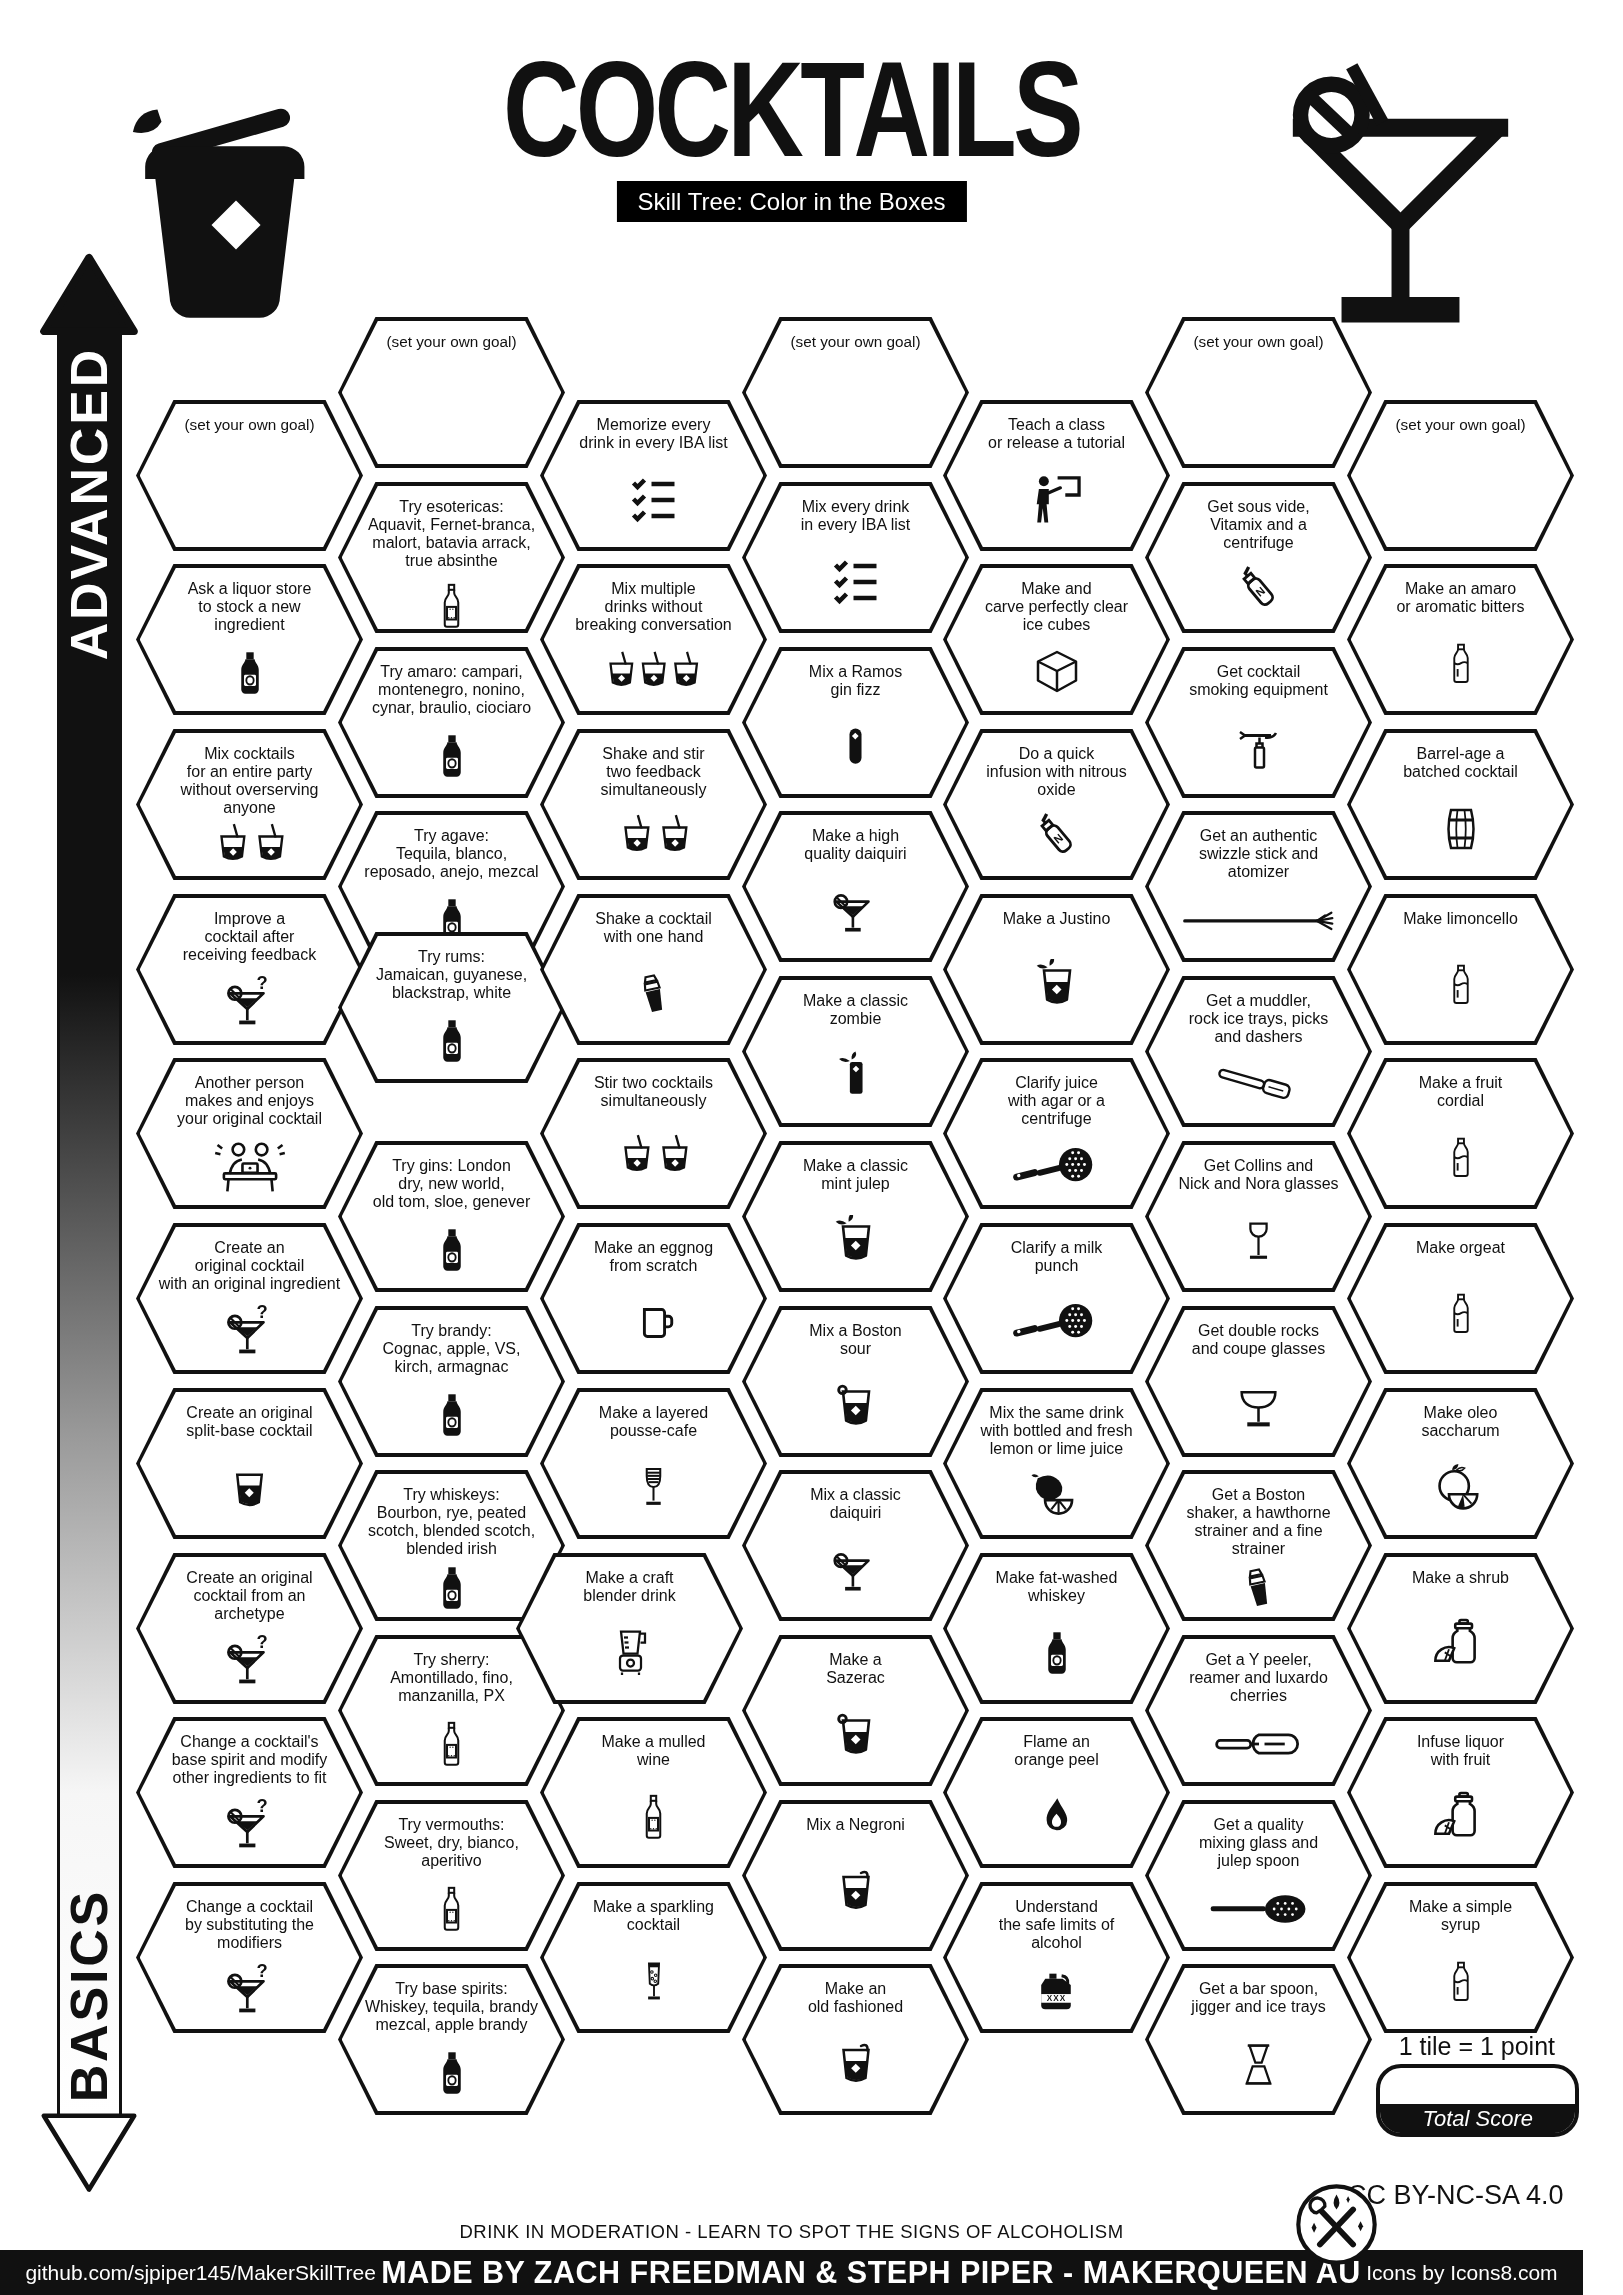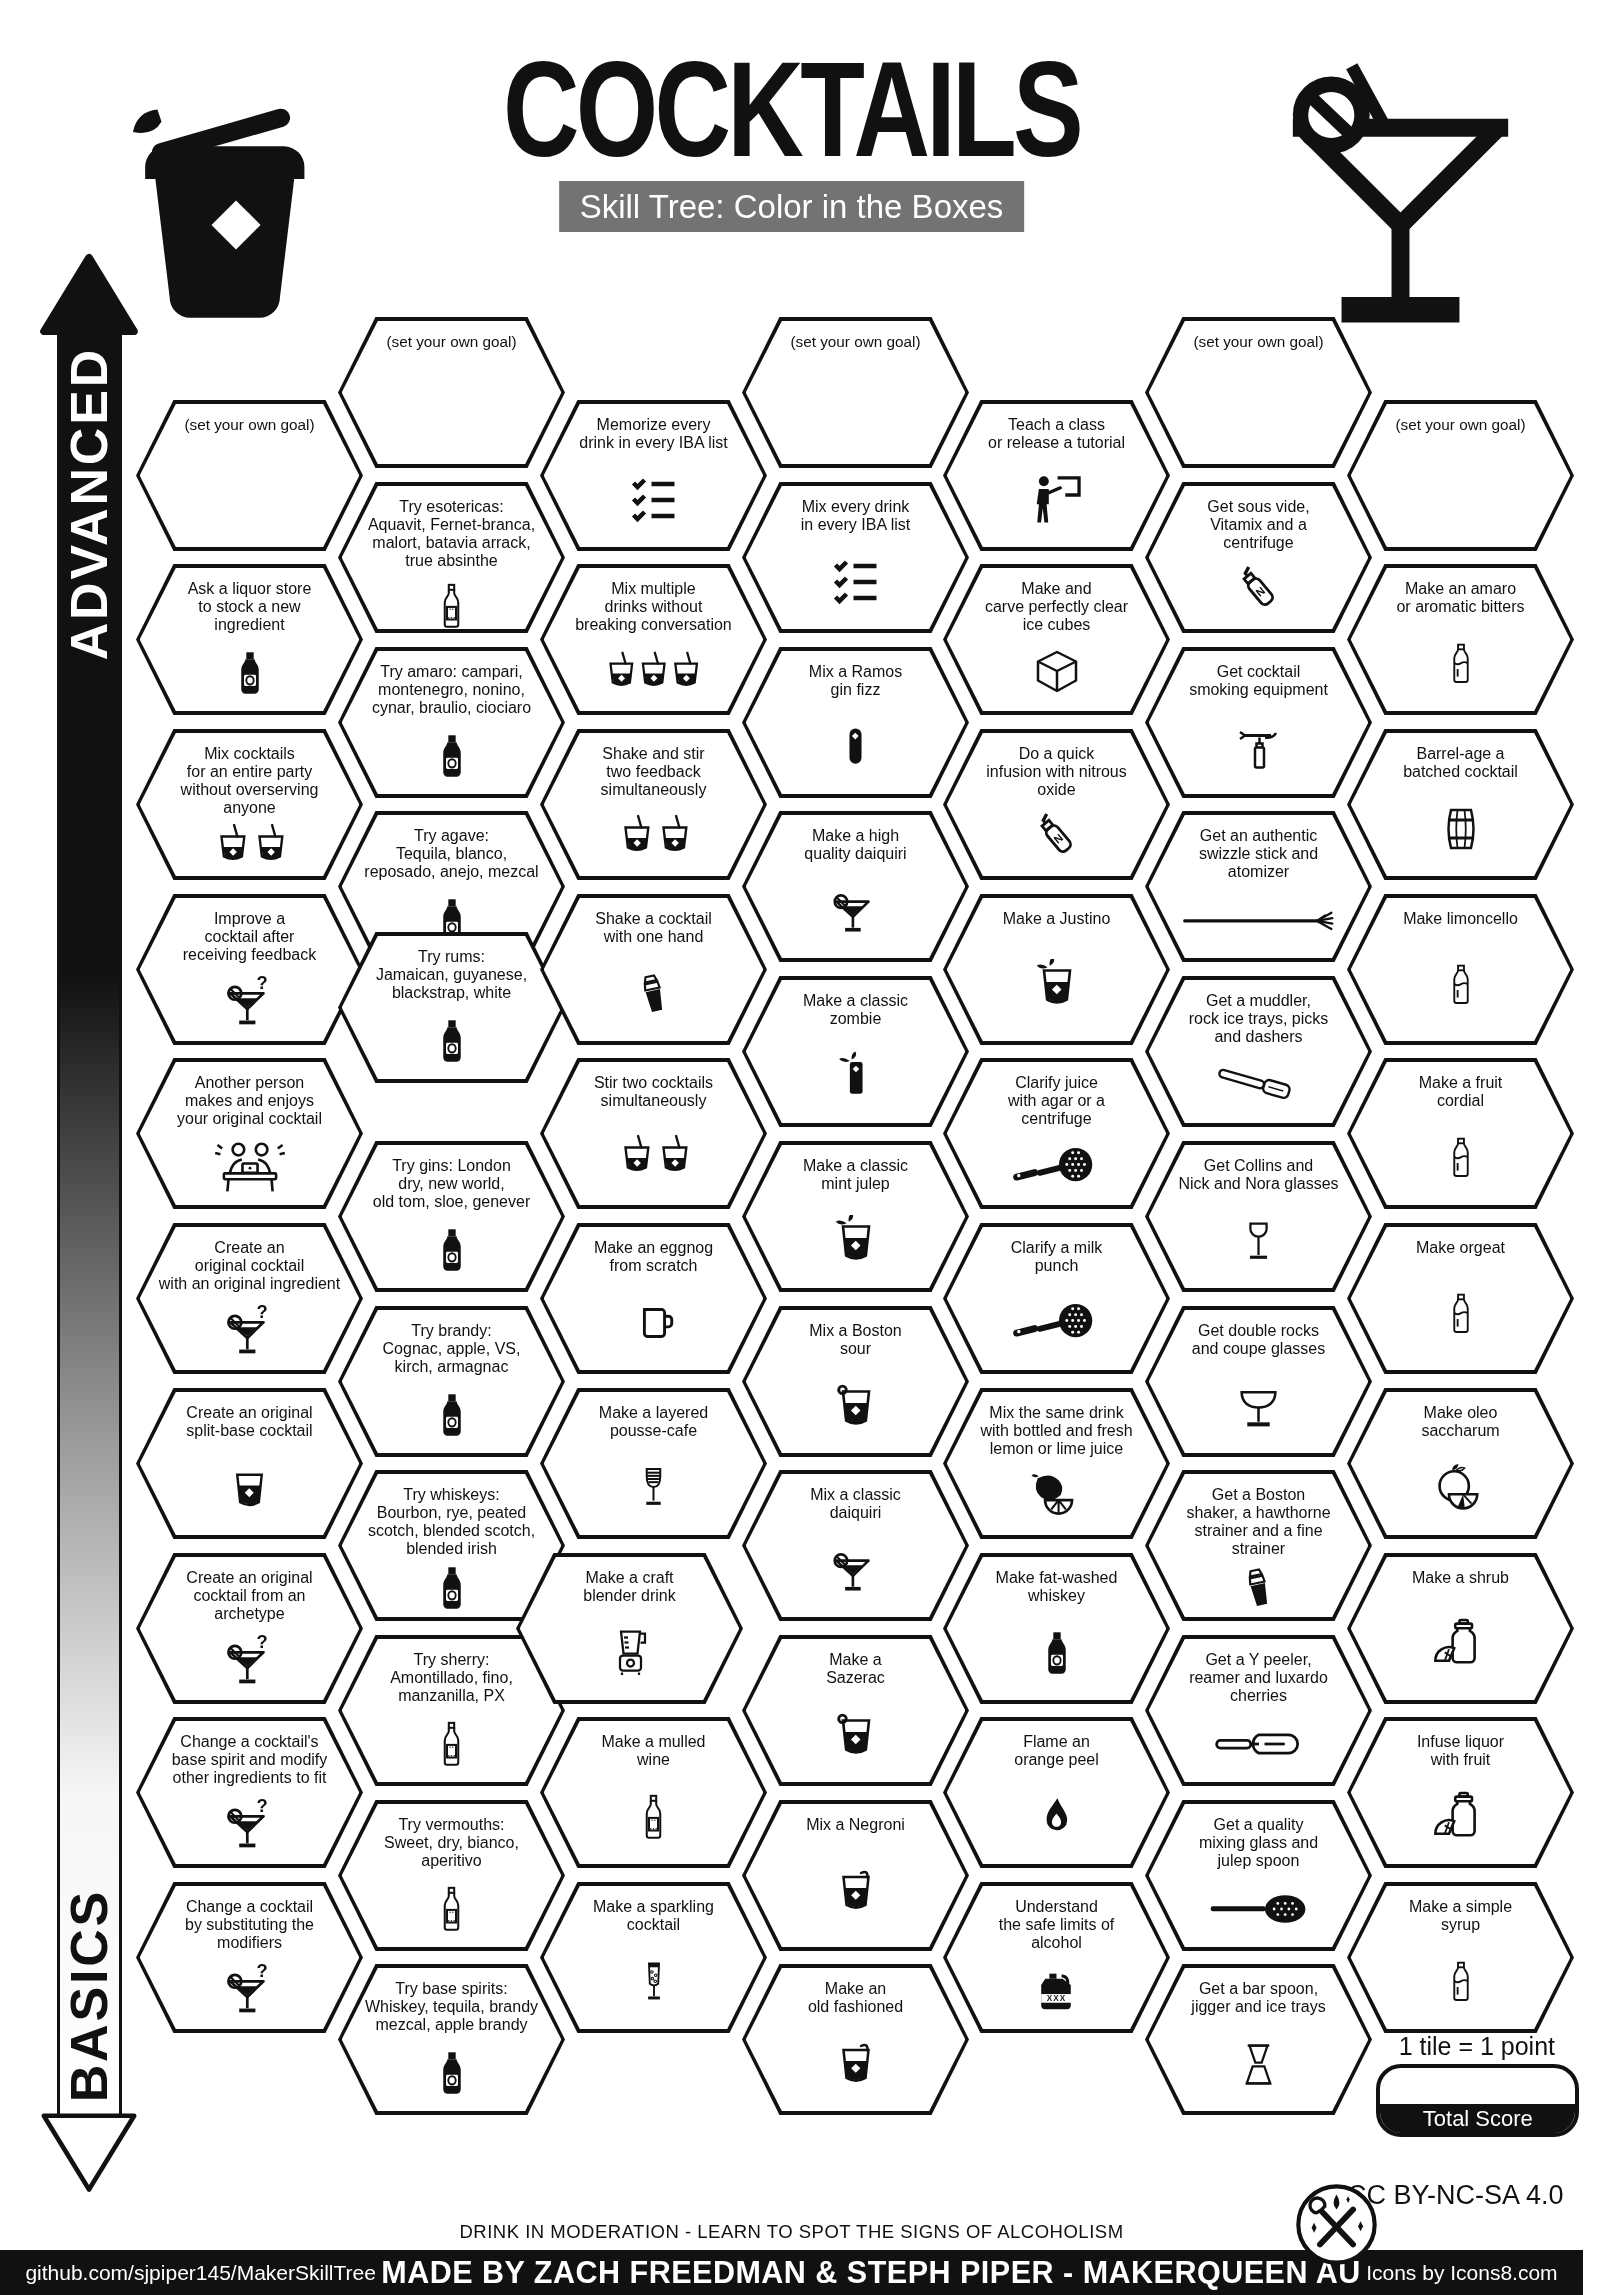--- a/index.html
+++ b/index.html
@@ -1,20 +1,20 @@
 <!DOCTYPE html>
 <html style="font-size:7.4px"><head>
 <meta charset="utf-8">
 <style>
   html,body{margin:0;padding:0;background:#fff;}
   #poster{position:relative;width:1583px;height:2295px;background:#ffffff;font-family:"Liberation Sans",sans-serif;color:#111;overflow:hidden;}
   
   .title-wrap{position:absolute;left:0;right:0;top:32px;text-align:center;}
   .title{display:inline-block;font-size:106px;font-weight:900;letter-spacing:-3.7px;transform:scaleY(1.28);transform-origin:top center;white-space:nowrap;}
-  .subtitle-box{position:absolute;left:50%;top:181px;transform:translateX(-50%);background:#737373;color:#fff;font-size:33px;padding:6.5px 21px;white-space:nowrap;}
+  .subtitle-box{position:absolute;left:50%;top:181px;transform:translateX(-50%);background:#000000;color:#fff;font-size:24px;padding:6.5px 21px;white-space:nowrap;}
   .intro{position:absolute;left:50%;top:234px;transform:translateX(-50%);width:1046px;text-align:center;font-size:18px;line-height:1.32;white-space:pre-line;}
   .corner-logo{position:absolute;}
   
   .skill-arrow{position:absolute;left:38px;top:252px;width:102px;height:1943px;}
   .arrow-shaft{position:absolute;left:18.5px;width:65px;top:78px;bottom:78px;background:linear-gradient(180deg,#111 0%,#111 36%,#9a9a9a 62%,#f6f6f6 82%,#fff 100%);border:3.2px solid #111;box-sizing:border-box;}
   .arrow-head{position:absolute;left:0;width:102px;height:83px;}
   .arrow-head.top{top:0;}
   .arrow-head.bottom{bottom:0;}
   .arrow-word{position:absolute;left:50%;writing-mode:vertical-rl;transform:translateX(-50%) rotate(180deg);font-weight:700;font-size:52px;letter-spacing:2.8px;white-space:nowrap;}
   .arrow-word.adv{top:95px;color:#fff;}
@@ -25,21 +25,21 @@
   .hex-fill{position:absolute;inset:3.7px;background:#fff;clip-path:polygon(0% 50%,16.5% 0%,83.5% 0%,100% 50%,83.5% 100%,16.5% 100%);}
   .hex-content{position:absolute;inset:4.6px;display:flex;flex-direction:column;align-items:center;padding-top:11px;text-align:center;box-sizing:border-box;}
   .hex-label{font-size:16px;line-height:1.13;white-space:pre-line;}
   .hex.goal .hex-label{font-size:15.3px;}
   .hex-icon{flex:1;display:flex;align-items:center;justify-content:center;margin-top:1.9px;}
   
   .start-here{position:absolute;left:855px;top:2113px;transform:translateX(-50%);display:flex;align-items:center;gap:19.4px;}
   .start-word{font-size:44px;font-weight:900;letter-spacing:-0.9px;transform:scaleY(1.18);white-space:nowrap;}
   .tile-point{position:absolute;right:28px;top:2032px;font-size:25px;}
   .score-box{position:absolute;right:3.7px;top:2064px;width:203px;height:73px;background:#fff;border:4.6px solid #111;border-radius:25px;box-sizing:border-box;overflow:hidden;}
-  .score-bar{position:absolute;left:0;right:0;bottom:0;height:29px;background:#111;color:#fff;font-size:22px;display:flex;align-items:center;justify-content:center;}
+  .score-bar{position:absolute;left:0;right:0;bottom:0;height:29px;background:#111;color:#fff;font-size:22px;display:flex;align-items:center;justify-content:center;font-style:italic;}
   .name-row{position:absolute;left:164px;top:2180px;font-size:27px;display:flex;align-items:flex-end;}
   .name-line{display:inline-block;width:430px;border-bottom:2.8px solid #111;margin-left:8.3px;height:27px;}
   .moderation{position:absolute;left:50%;top:2221px;transform:translateX(-50%);font-size:18.5px;letter-spacing:0.5px;white-space:nowrap;}
   .footer-bar{position:absolute;left:0;right:0;bottom:0;height:45px;background:#111;color:#fff;display:flex;align-items:center;justify-content:space-between;padding:0 25.4px;box-sizing:border-box;}
   .footer-left,.footer-right{font-size:21px;}
   .footer-center{font-size:30.5px;font-weight:700;letter-spacing:0.5px;}
   .license{position:absolute;right:19.4px;top:2180px;font-size:27px;white-space:nowrap;}
   .mq-logo{position:absolute;left:1295px;top:2183px;width:83px;height:83px;z-index:5;}
 </style>
 </head>

